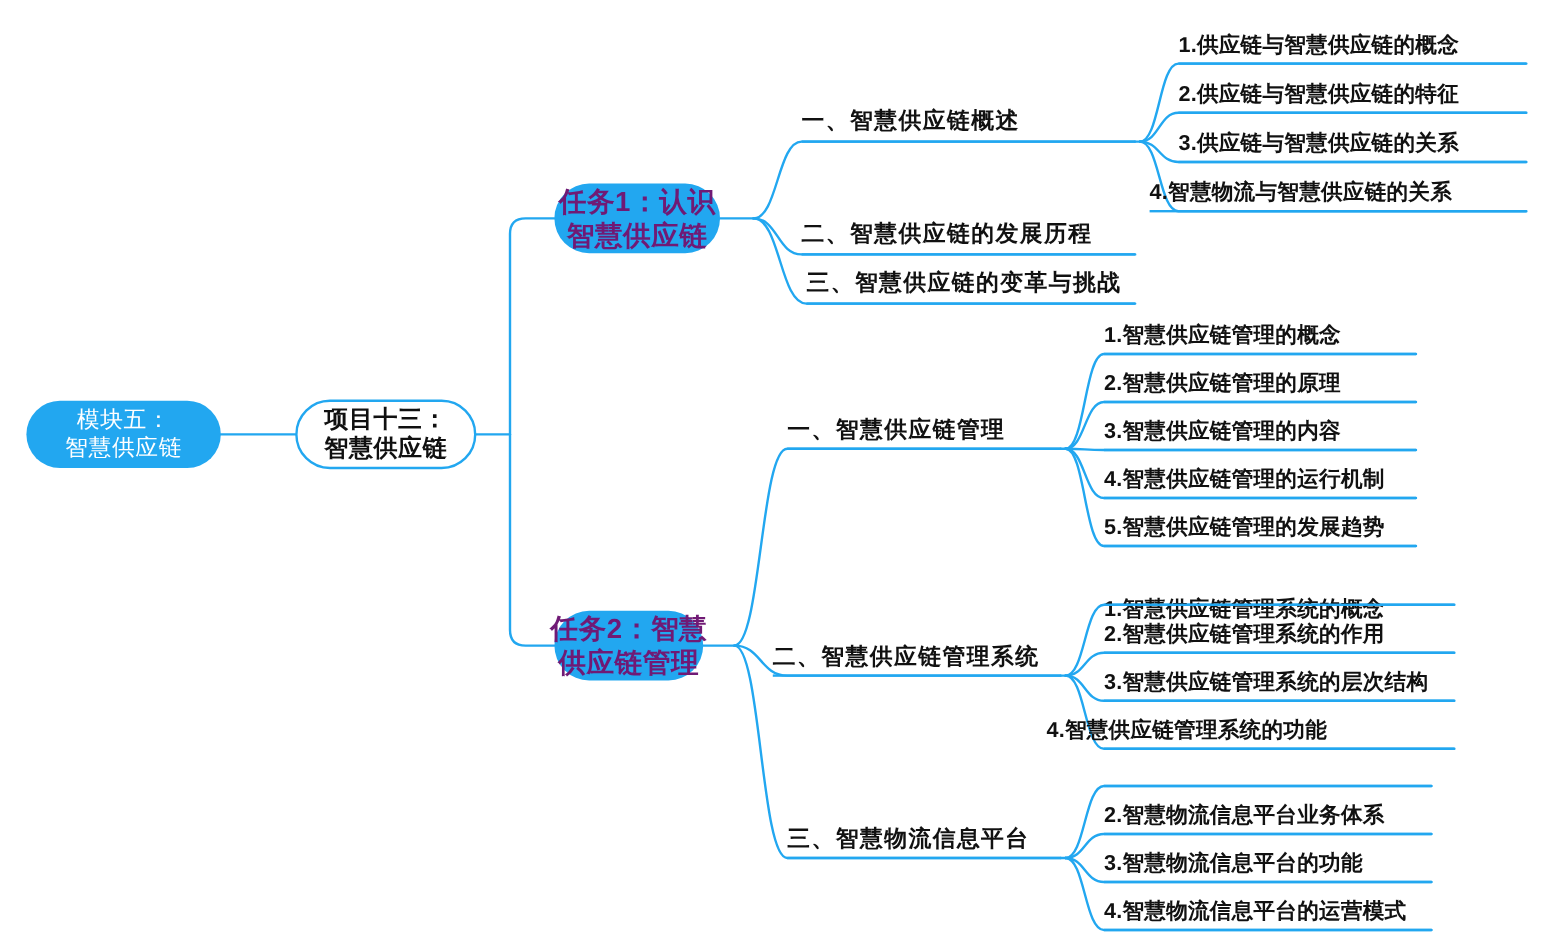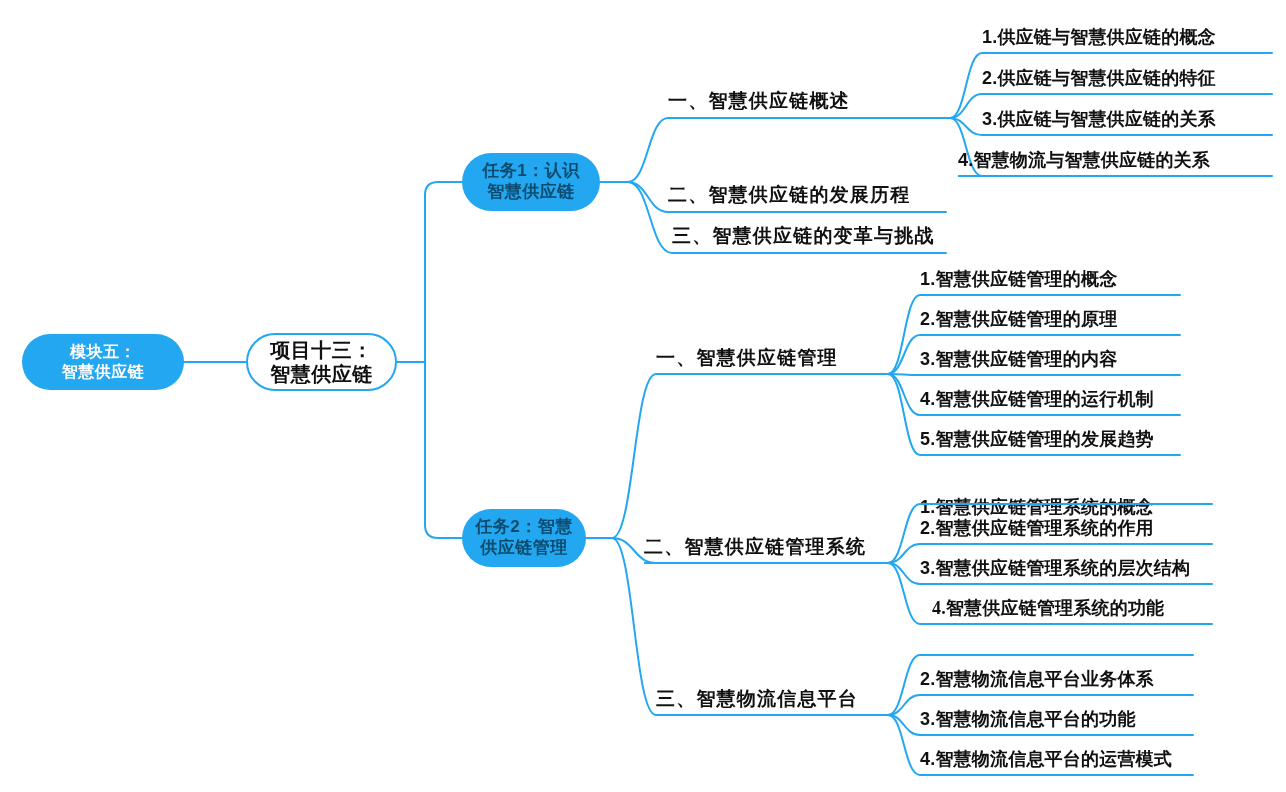--- a/index.html
+++ b/index.html
@@ -22,37 +22,37 @@
     justify-content:center;
     border-radius:40px;
     text-align:center;
     line-height:1.22;
     white-space:nowrap;
   }
   .pill .ln{display:block;}
   .pill.root{
     background:#22A7F0;
     color:#ffffff;
-    font-weight:bold;
-    font-size:16px;
+    font-weight:normal;
+    font-size:19px;
     letter-spacing:.5px;
   }
   .pill.level1{
     background:#ffffff;
     color:#101010;
     border:2px solid #22A7F0;
     font-weight:bold;
     font-size:20px;
     letter-spacing:.5px;
   }
   .pill.task{
     background:#22A7F0;
-    color:#0c4a6e;
+    color:#701a75;
     font-weight:bold;
-    font-size:17px;
+    font-size:23px;
     letter-spacing:.5px;
   }
 
   
   .branch{
     position:absolute;
     box-sizing:border-box;
     color:#111111;
     font-weight:bold;
     white-space:nowrap;
@@ -222,21 +222,21 @@
   <div class="branch lvl3" style="left:920px;top:511px;height:31px;">
     <span class="txt">2.智慧供应链管理系统的作用</span>
   </div>
   <div class="rule" style="left:920px;top:543px;width:292px;"></div>
 
   <div class="branch lvl3" style="left:920px;top:551px;height:31px;">
     <span class="txt">3.智慧供应链管理系统的层次结构</span>
   </div>
   <div class="rule" style="left:920px;top:583px;width:292px;"></div>
 
-  <div class="branch lvl3" style="left:932px;top:591px;height:31px;font-family:Liberation Serif, serif;">
+  <div class="branch lvl3" style="left:872px;top:591px;height:31px;">
     <span class="txt">4.智慧供应链管理系统的功能</span>
   </div>
   <div class="rule" style="left:920px;top:623px;width:292px;"></div>
 
   <div class="rule" style="left:920px;top:654px;width:273px;"></div>
 
   <div class="branch lvl3" style="left:920px;top:662px;height:31px;">
     <span class="txt">2.智慧物流信息平台业务体系</span>
   </div>
   <div class="rule" style="left:920px;top:694px;width:273px;"></div>

